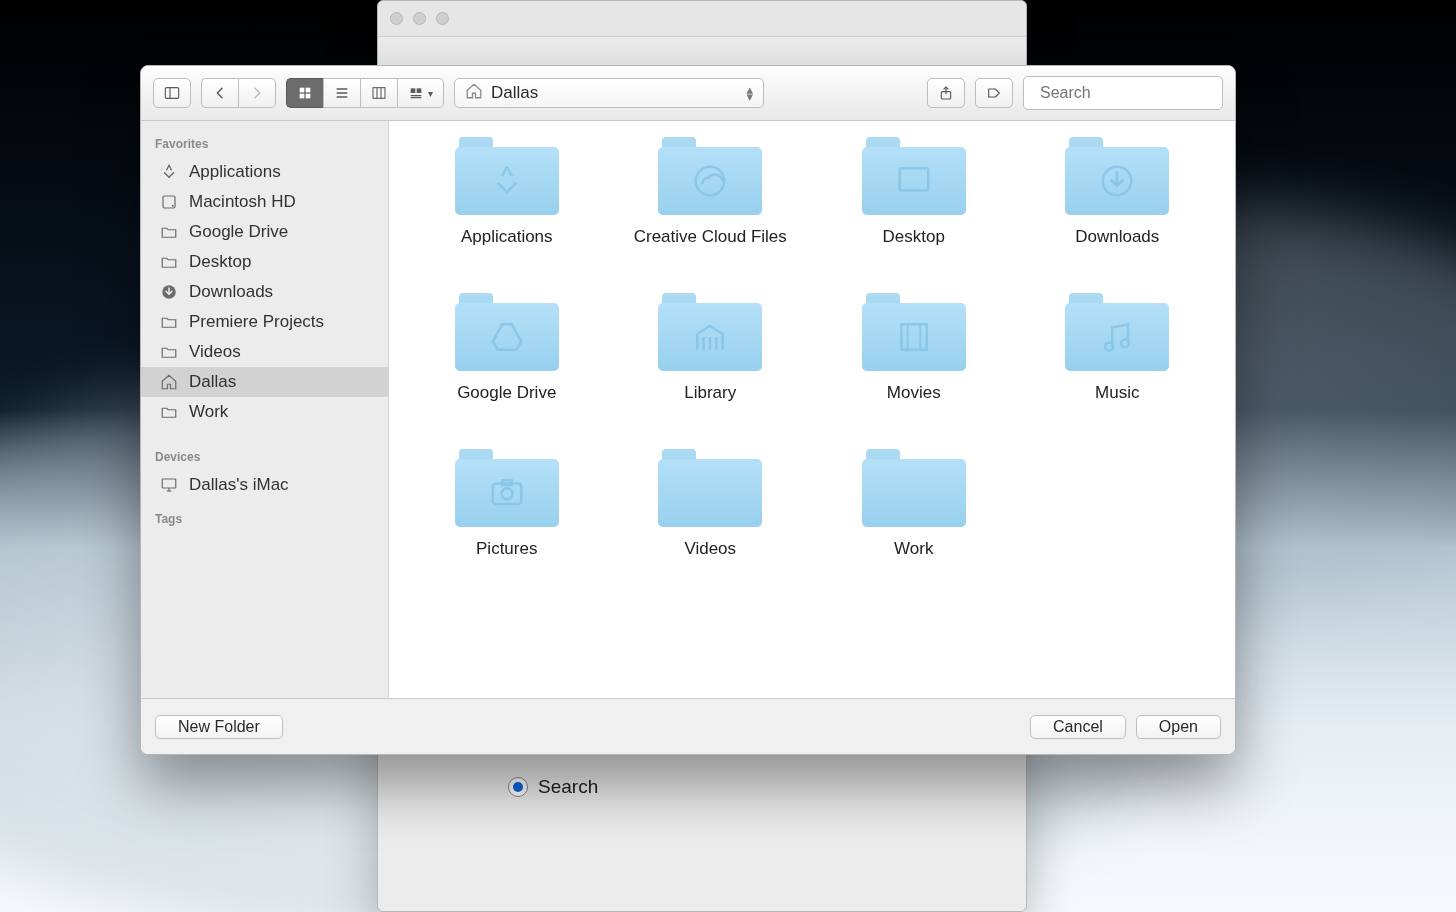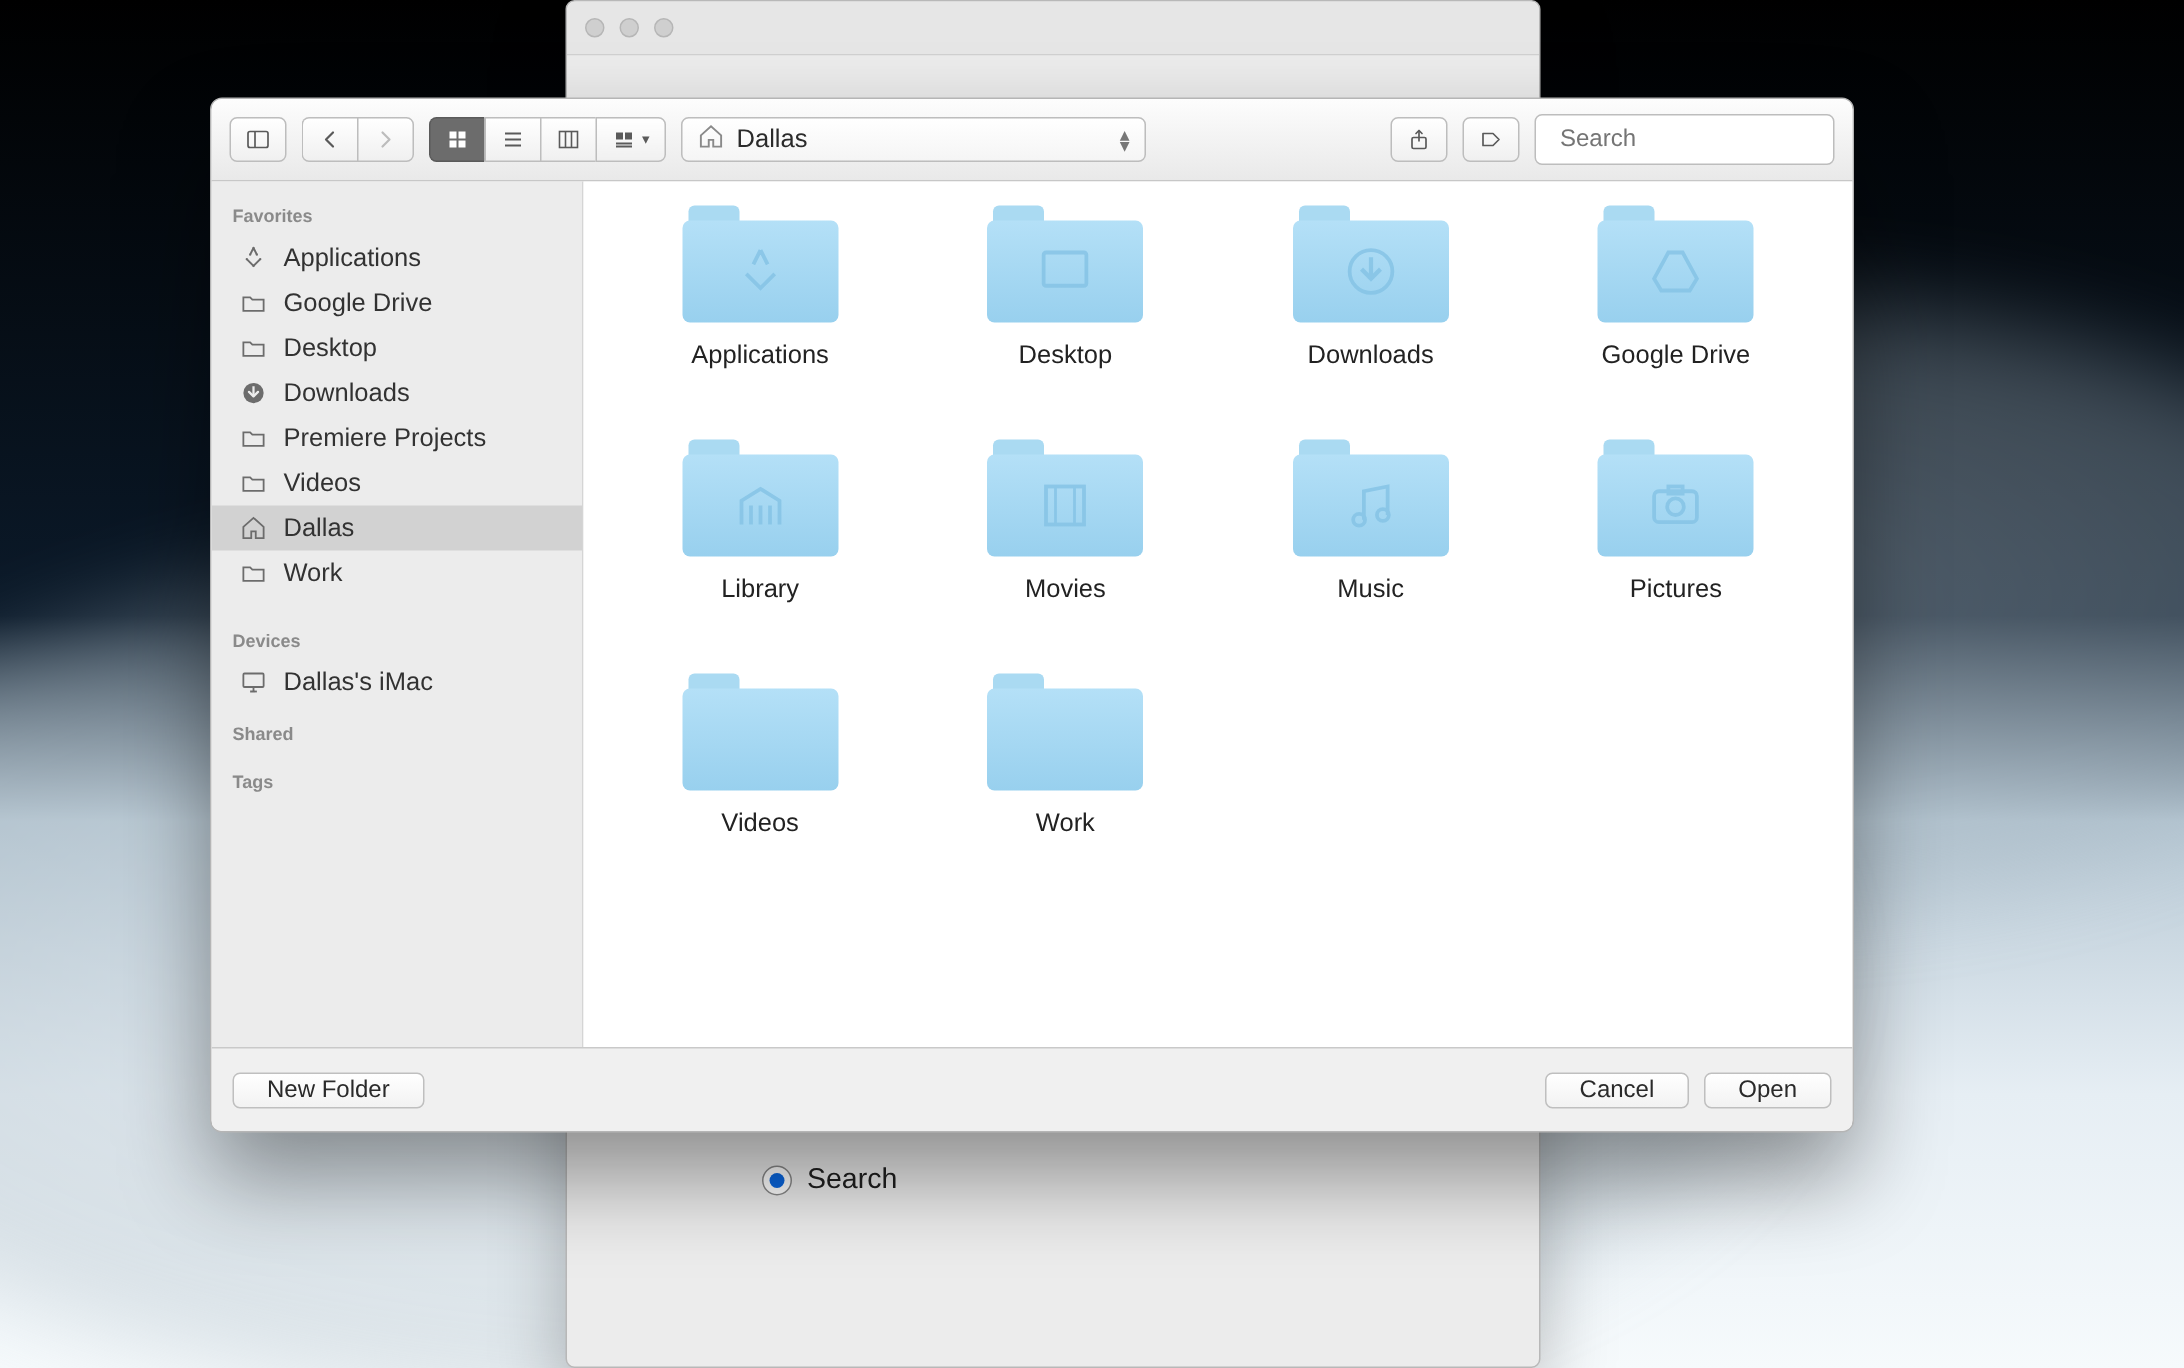--- a/index.html
+++ b/index.html
@@ -292,20 +292,29 @@
                 <circle cx="6" cy="13" r="1" fill="currentColor"></circle>
                 <circle cx="18" cy="13" r="1" fill="currentColor"></circle>
                 <circle cx="12" cy="19" r="1" fill="currentColor"></circle>
               </svg>
             </span>
             <span>Applications</span>
           </div>
           <div class="sb-item">
             <span class="ic">
               <svg viewBox="0 0 24 24">
+                <rect x="4" y="4" width="16" height="16" rx="2" fill="none" stroke="currentColor" stroke-width="1.6"></rect>
+                <circle cx="17" cy="17" r="1.2" fill="currentColor"></circle>
+              </svg>
+            </span>
+            <span>Macintosh HD</span>
+          </div>
+          <div class="sb-item">
+            <span class="ic">
+              <svg viewBox="0 0 24 24">
                 <path d="M3 7h6l2 2h10v10H3z" fill="none" stroke="currentColor" stroke-width="1.6"></path>
               </svg>
             </span>
             <span>Google Drive</span>
           </div>
           <div class="sb-item">
             <span class="ic">
               <svg viewBox="0 0 24 24">
                 <path d="M3 7h6l2 2h10v10H3z" fill="none" stroke="currentColor" stroke-width="1.6"></path>
               </svg>
@@ -361,35 +370,45 @@
             <span class="ic">
               <svg viewBox="0 0 24 24">
                 <rect x="3" y="4" width="18" height="12" rx="1" fill="none" stroke="currentColor" stroke-width="1.6"></rect>
                 <line x1="9" y1="20" x2="15" y2="20" stroke="currentColor" stroke-width="1.6"></line>
                 <line x1="12" y1="16" x2="12" y2="20" stroke="currentColor" stroke-width="1.6"></line>
               </svg>
             </span>
             <span>Dallas's iMac</span>
           </div>
         </div>
-      <div class="sb-head" style="margin-top:6px">Shared</div>
       <div class="sb-head" style="margin-top:6px">Tags</div>
     </div>
 
     <div class="files">
       <div class="grid" id="grid">
           <div class="folder">
             <div class="folder-icon">
               <div class="folder-glyph">
                 <svg viewBox="0 0 24 24">
                   <path d="M12 3 L15 9 M12 3 L9 9 M6 13 L12 19 L18 13" stroke="currentColor" stroke-width="1.6" fill="none"></path>
                 </svg>
               </div>
             </div>
             <span>Applications</span>
+          </div>
+          <div class="folder">
+            <div class="folder-icon">
+              <div class="folder-glyph">
+                <svg viewBox="0 0 24 24">
+                  <circle cx="12" cy="12" r="9" fill="none" stroke="currentColor" stroke-width="1.6"></circle>
+                  <path d="M7 14a4 4 0 0 1 4-4 5 5 0 0 1 9 2" fill="none" stroke="currentColor" stroke-width="1.6"></path>
+                </svg>
+              </div>
+            </div>
+            <span>Creative Cloud Files</span>
           </div>
           <div class="folder">
             <div class="folder-icon">
               <div class="folder-glyph">
                 <svg viewBox="0 0 24 24">
                   <rect x="3" y="4" width="18" height="14" rx="1" fill="none" stroke="currentColor" stroke-width="1.6"></rect>
                 </svg>
               </div>
             </div>
             <span>Desktop</span>

